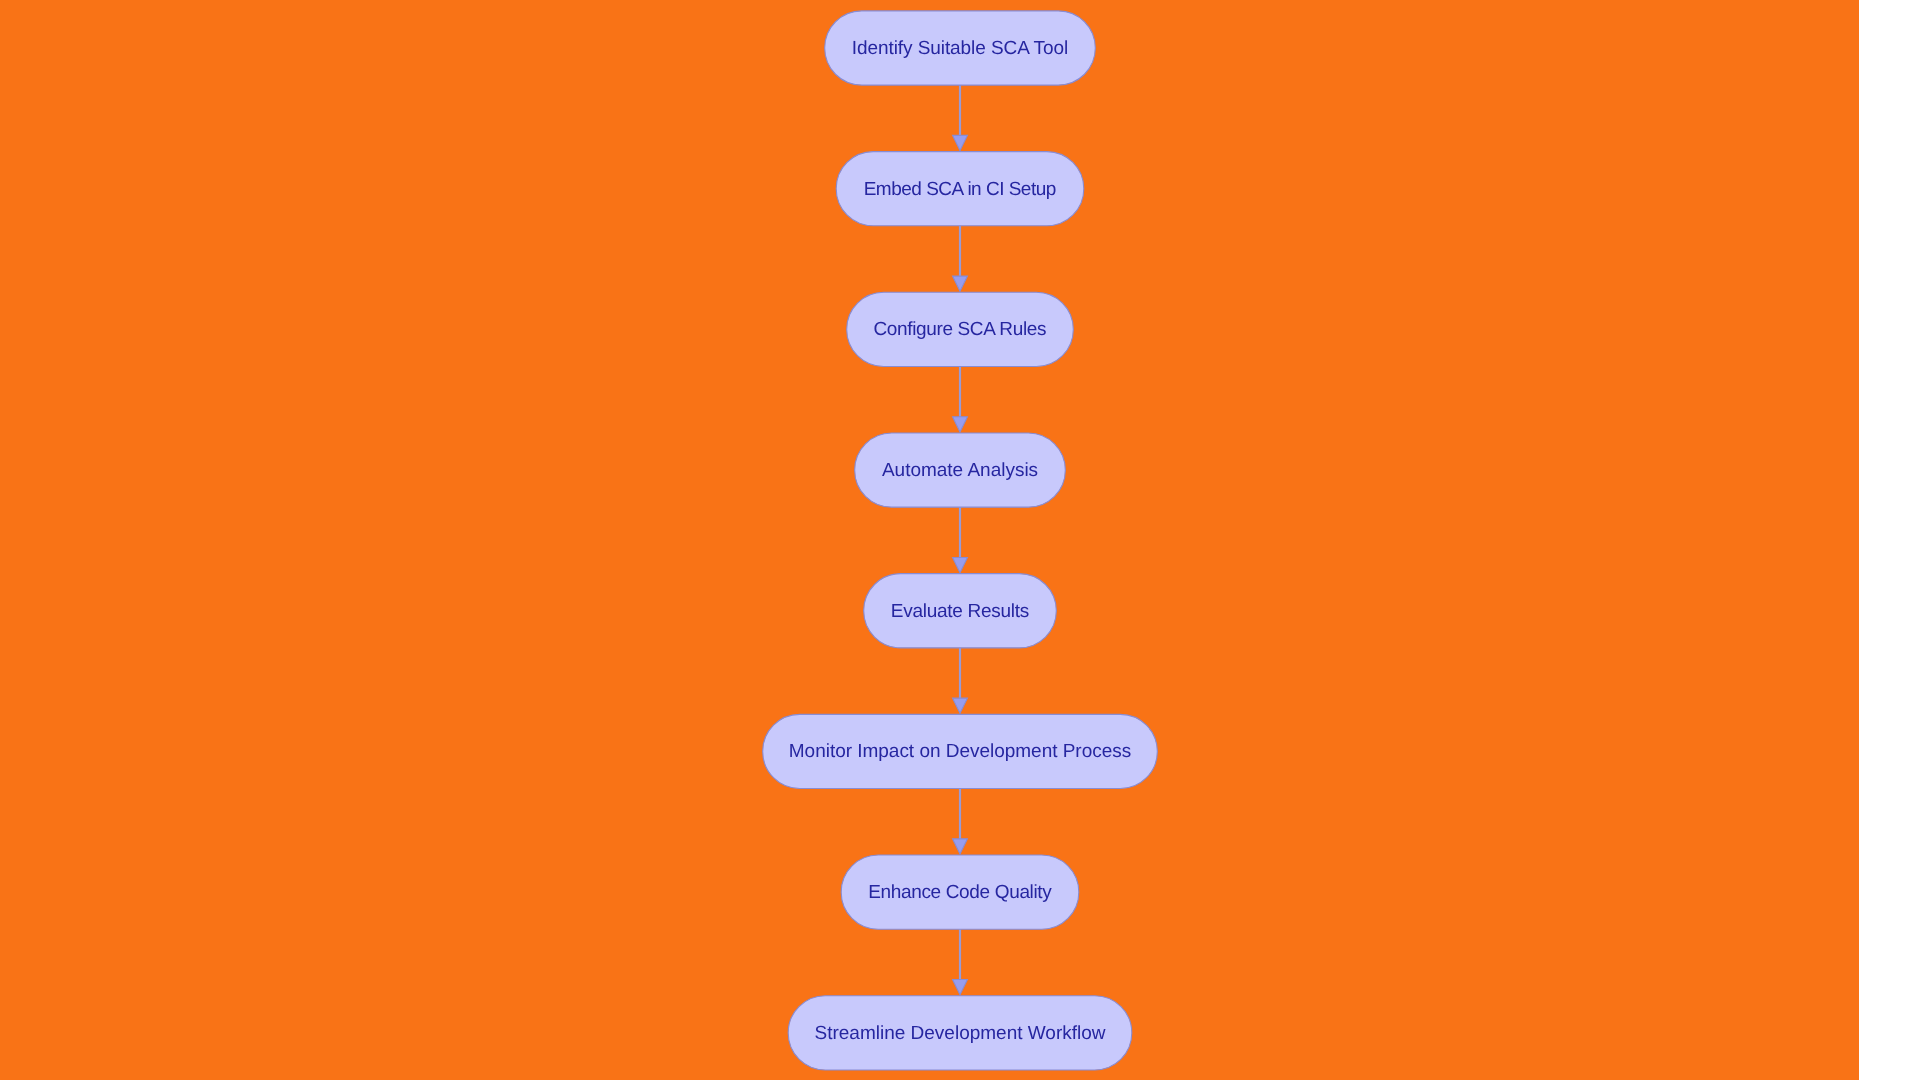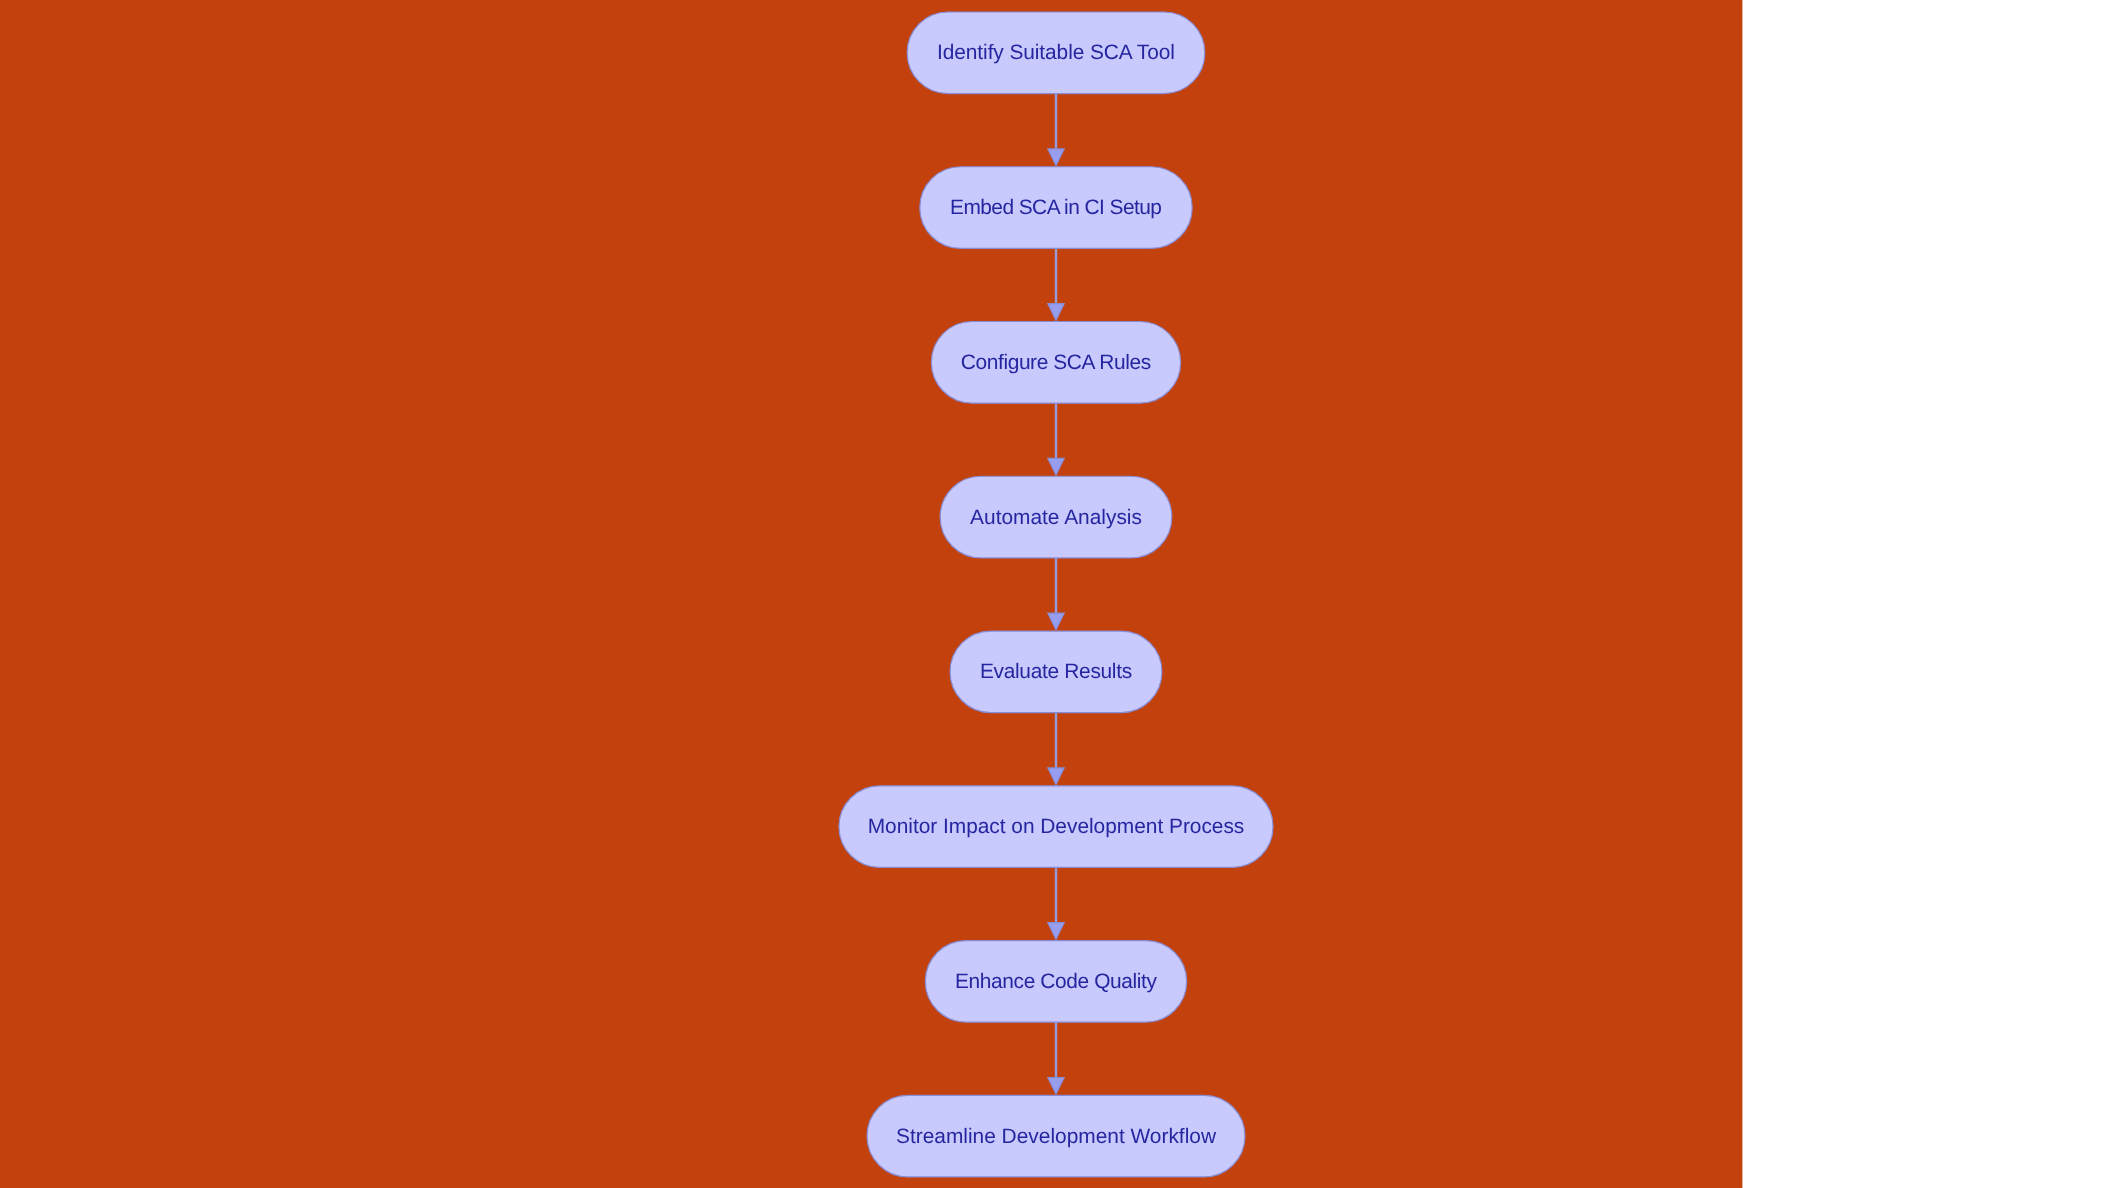--- a/index.html
+++ b/index.html
@@ -6,23 +6,23 @@
   html, body {
     margin: 0;
     padding: 0;
     background: #ffffff;
     width: 1920px;
     height: 1080px;
     overflow: hidden;
   }
   #flowchart-root {
     position: relative;
-    width: 1584px;
+    width: 1859px;
     height: 1080px;
-    background: #c2410c;
+    background: #f97316;
   }
   #flowchart-svg {
     position: absolute;
     left: 0;
     top: 0;
     display: block;
     transform: translateZ(0);
     will-change: transform;
   }
   .node-shape {

